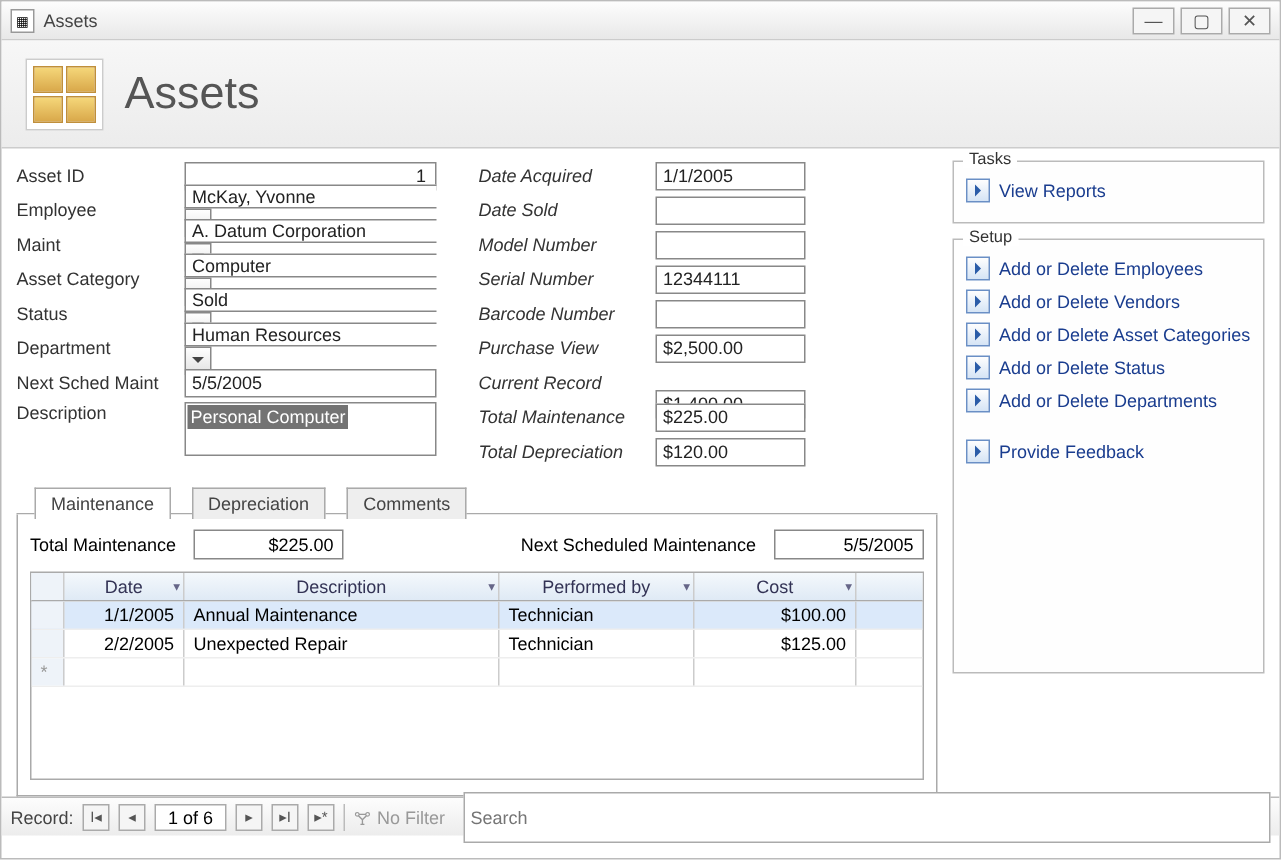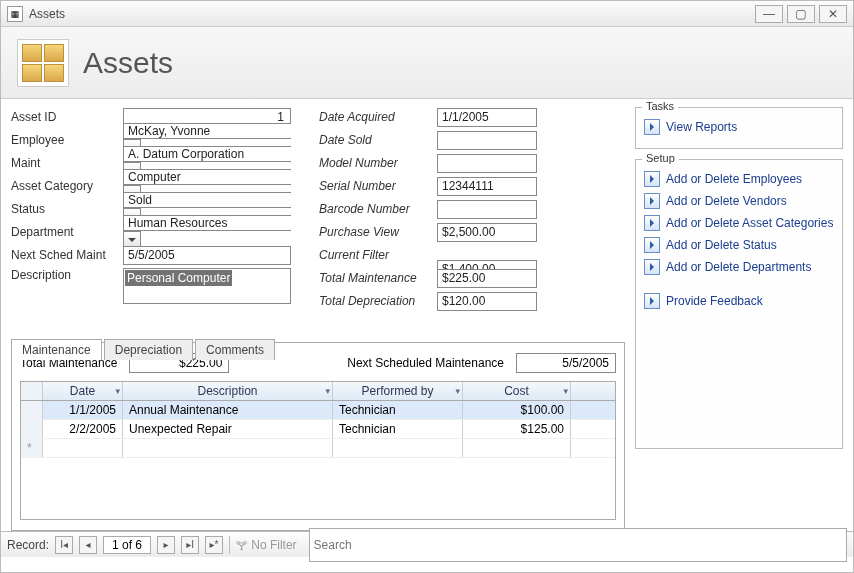--- a/index.html
+++ b/index.html
@@ -27,21 +27,21 @@
 .form-input { width: 168px; height: 19px; border: 1px solid #888; padding: 0 4px; background: #fff; color: #222; }
 .form-input.right { width: 100px; text-align: right; padding-right: 6px; }
 .combo { display: flex; width: 168px; flex-direction: column; }
 .combo .form-input { flex: 1; width: auto; border-right: none; }
 .combo .drop { width: 18px; height: 19px; border: 1px solid #888; background: linear-gradient(#fefefe,#e2e2e2); display: flex; align-items: center; justify-content: center; cursor: pointer; }
 .combo .drop::after { content: ""; border: 4px solid transparent; border-top-color: #444; margin-top: 3px; }
 .desc-box { width: 168px; height: 36px; border: 1px solid #888; display: flex; align-items: flex-start; padding: 1px; }
 .desc-sel { background: #737373; color: #fff; padding: 1px 2px; display: inline-block; }
 
 .tabs { display: flex; border-bottom: 1px solid #aaa; margin-top: 4px; }
-.tab { padding: 3px 10px; border: 1px solid #aaa; border-bottom: none; background: #eee; color: #444; cursor: pointer; margin-right: 2px; position: relative; top: 18px; }
+.tab { padding: 3px 10px; border: 1px solid #aaa; border-bottom: none; background: #eee; color: #444; cursor: pointer; margin-right: 2px; position: relative; top: 4px; margin-left: 12px; }
 .tab.active { background: #fff; font-weight: 400; }
 .tab-body { border: 1px solid #aaa; border-top: none; flex: 1; background: #fff; padding: 10px 8px; display: flex; flex-direction: column; }
 .tab-top { display: flex; gap: 12px; align-items: center; margin-bottom: 8px; }
 .tab-top .spacer { flex: 1; }
 .tab-top input { height: 20px; border: 1px solid #888; padding: 0 6px; text-align: right; }
 
 .grid { border: 1px solid #aaa; flex: 1; display: flex; flex-direction: column; background: #fff; }
 .grid-head, .grid-row { display: flex; }
 .grid-head { background: linear-gradient(#f4f8fc,#dfeaf5); border-bottom: 1px solid #aaa; }
 .cell { padding: 2px 6px; border-right: 1px solid #ccc; overflow: hidden; white-space: nowrap; height: 18px; display: flex; align-items: center; }
@@ -166,21 +166,21 @@
           </div>
         <div class="form-row">
             <div class="form-label">Barcode Number</div>
             <input class="form-input" style="width: 100px;" value="">
           </div>
         <div class="form-row">
             <div class="form-label">Purchase View</div>
             <input class="form-input" style="width: 100px;" value="$2,500.00">
           </div>
         <div class="form-row">
-            <div class="form-label">Current Filter</div>
+            <div class="form-label">Current Record</div>
             <input class="form-input" style="width: 100px; margin-top: 28px;" value="$1,400.00">
           </div>
         <div class="form-row">
             <div class="form-label">Total Maintenance</div>
             <input class="form-input" style="width: 100px;" value="$225.00">
           </div>
         <div class="form-row">
             <div class="form-label">Total Depreciation</div>
             <input class="form-input" style="width: 100px;" value="$120.00">
           </div>

